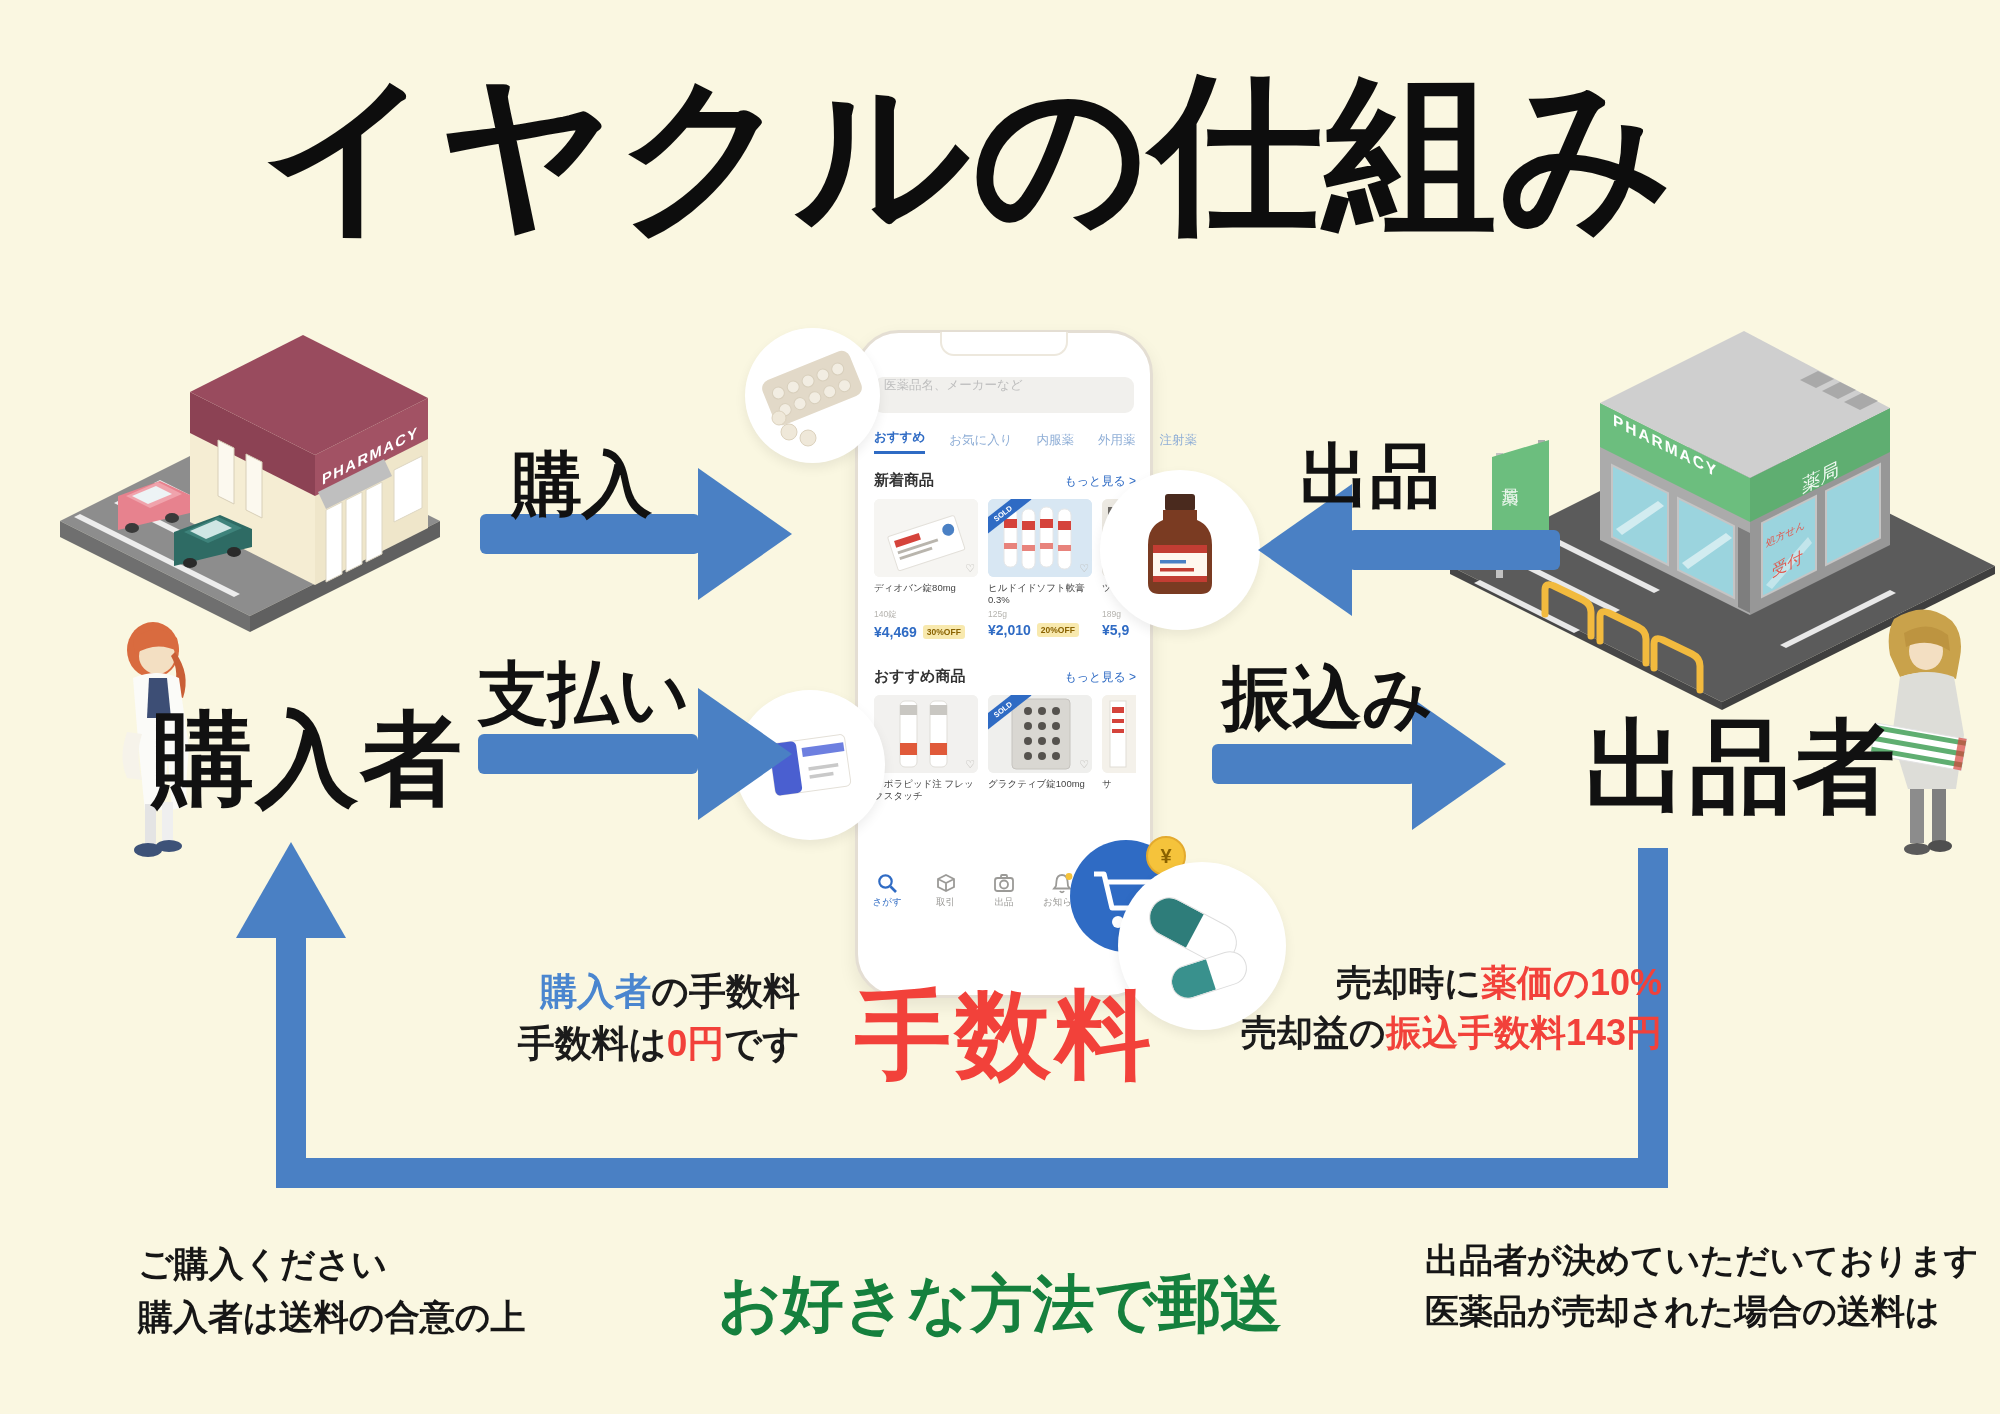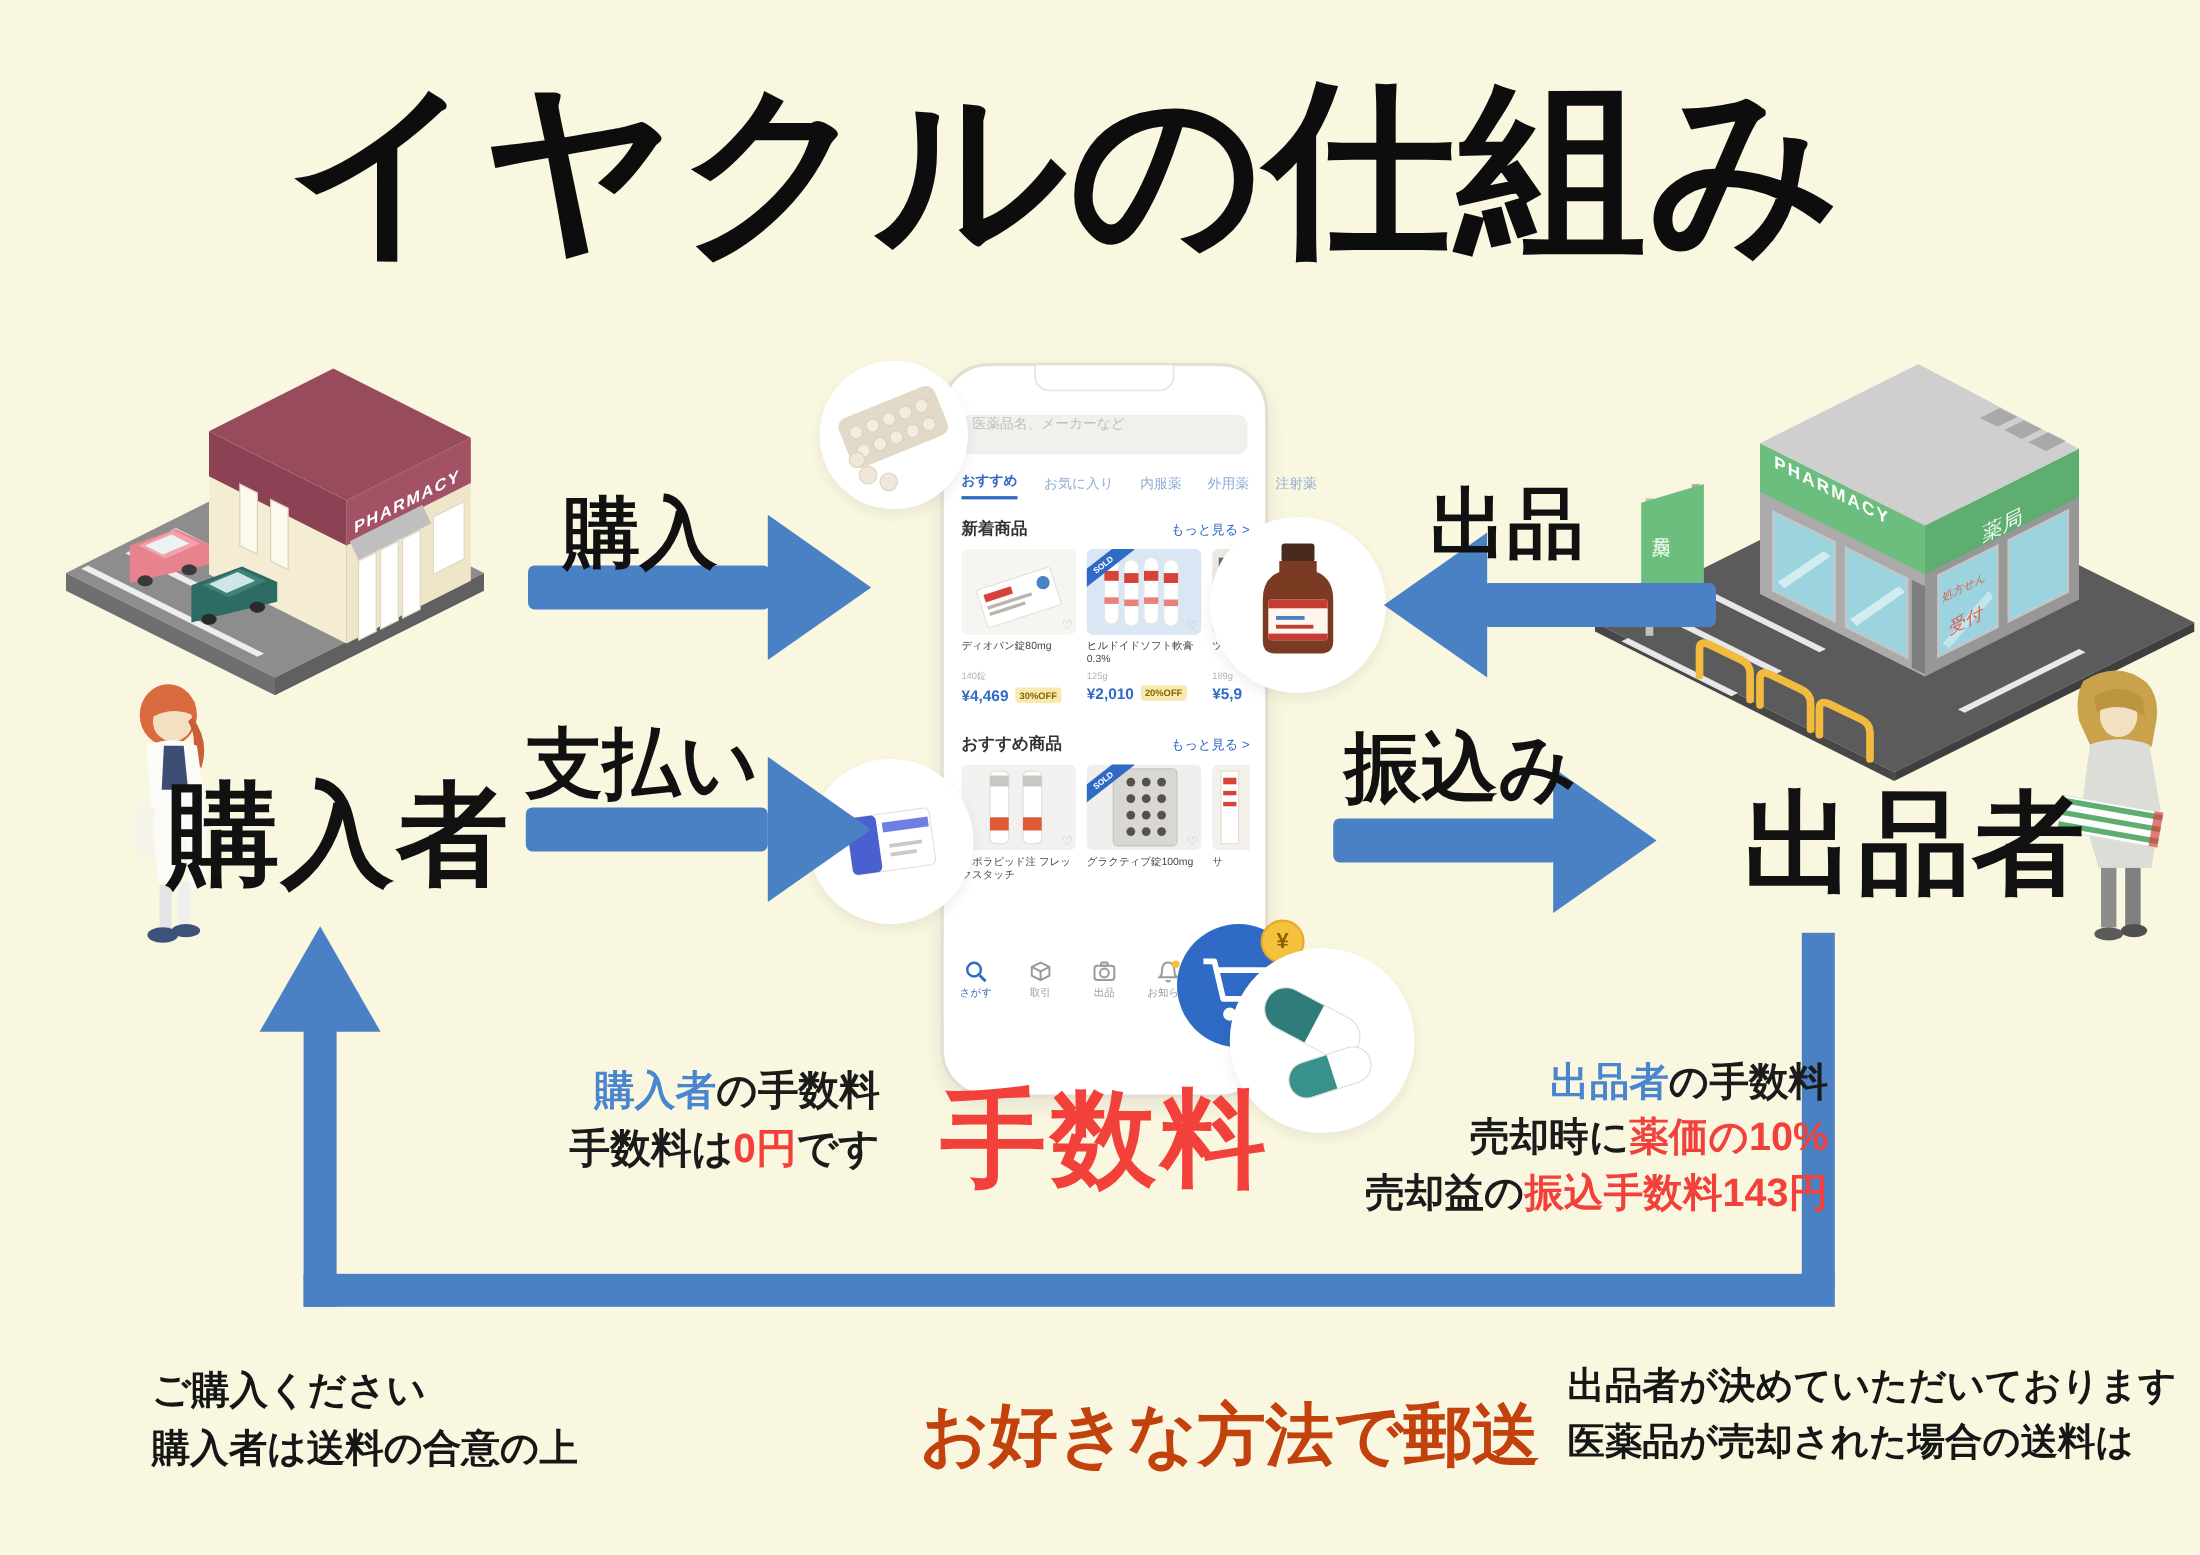--- a/index.html
+++ b/index.html
@@ -20,21 +20,21 @@
   .head-up{position:absolute;width:0;height:0;border-left:55px solid transparent;
            border-right:55px solid transparent;border-bottom:96px solid #4A80C4;z-index:40;}
   .flow-label{position:absolute;font-size:70px;font-weight:900;color:#111;z-index:41;}
   
   .fee-note{position:absolute;text-align:right;font-weight:800;font-size:37px;line-height:1.40;
             color:#1b1b1b;z-index:50;}
   .hl-blue{color:#4A86CF;}
   .hl-red{color:#F2413A;}
   .fee-big{position:absolute;font-size:96px;font-weight:900;color:#F2413A;z-index:50;letter-spacing:4px;}
   .note{position:absolute;font-weight:800;font-size:35px;line-height:1.5;color:#161616;z-index:50;}
-  .note-center{position:absolute;font-weight:900;font-size:62px;color:#c2410c;text-align:right;z-index:50;}
+  .note-center{position:absolute;font-weight:900;font-size:62px;color:#15803d;text-align:center;z-index:50;}
   
   .phone{left:855px;top:330px;width:292px;height:662px;background:#fff;border:3px solid #E4DED3;
          border-radius:44px;z-index:20;box-shadow:0 8px 18px rgba(0,0,0,0.08);}
   .notch{position:absolute;left:50%;transform:translateX(-50%);top:-1px;width:124px;height:22px;
          background:#fff;border:2px solid #EDE8DD;border-top:none;border-radius:0 0 14px 14px;}
   .searchbar{position:absolute;left:16px;right:16px;top:44px;height:36px;background:#F1F0ED;
              border-radius:9px;display:flex;align-items:flex-start;padding-left:10px;box-sizing:border-box;
              color:#BDBDBD;font-size:12.5px;}
   .tabs{position:absolute;left:16px;right:4px;top:96px;display:flex;gap:24px;font-size:12.5px;
         color:#8FAED6;align-items:flex-end;}
@@ -487,21 +487,20 @@
   </div>
 
   <div class="fee-note" style="left:420px;top:966px;width:380px;">
     <div><span class="hl-blue">購入者</span><span>の手数料</span></div>
     <div><span>手数料は</span><span class="hl-red">0円</span><span>です</span></div>
   </div>
 
   <div class="fee-big" style="left:855px;top:972px;">手数料</div>
 
   <div class="fee-note" style="left:1182px;top:958px;width:480px;font-size:36px;">
-    <div><span class="hl-blue">出品者</span><span>の手数料</span></div>
     <div><span>売却時に</span><span class="hl-red">薬価の10%</span></div>
     <div><span>売却益の</span><span class="hl-red">振込手数料143円</span></div>
   </div>
 
   <div class="note" style="left:138px;top:1238px;">
     <div>ご購入ください</div>
     <div>購入者は送料の合意の上</div>
   </div>
 
   <div class="note-center" style="left:600px;top:1262px;width:800px;">お好きな方法で郵送</div>

